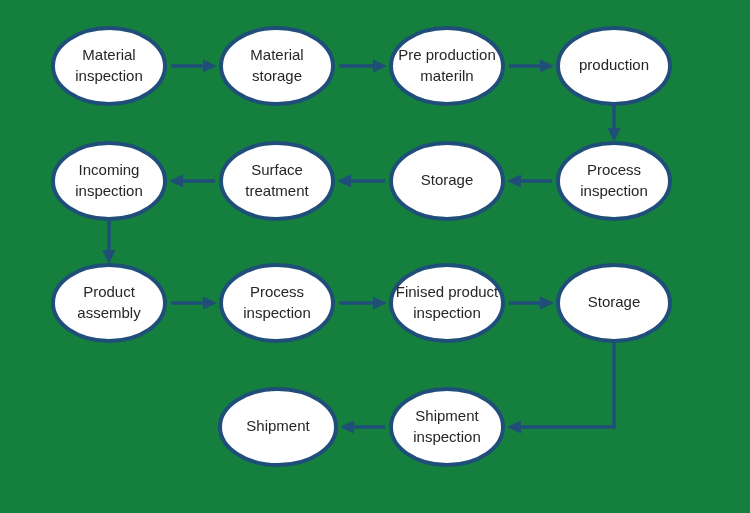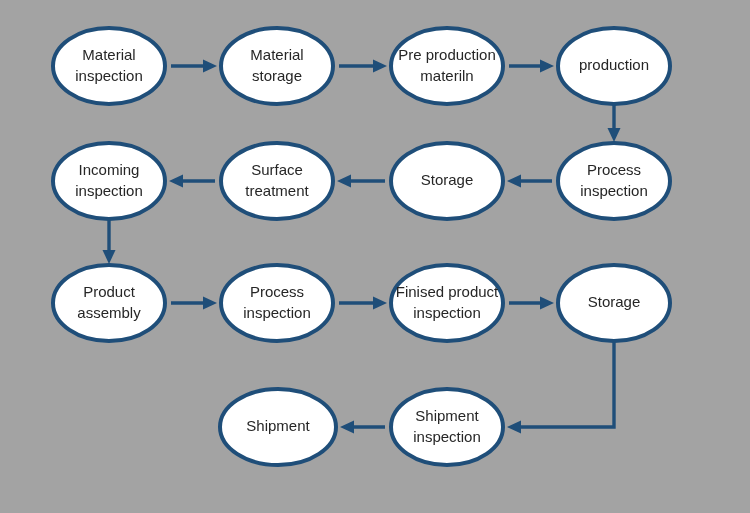--- a/index.html
+++ b/index.html
@@ -8,21 +8,21 @@
     padding: 0;
     background: #ffffff;
   }
   body {
     font-family: "Liberation Sans", sans-serif;
   }
   #flow-root {
     position: relative;
     width: 750px;
     height: 513px;
-    background: #a3a3a3;
+    background: #15803d;
     overflow: hidden;
   }
   #flow-svg {
     position: absolute;
     left: 0;
     top: 0;
     width: 750px;
     height: 513px;
     display: block;
   }

